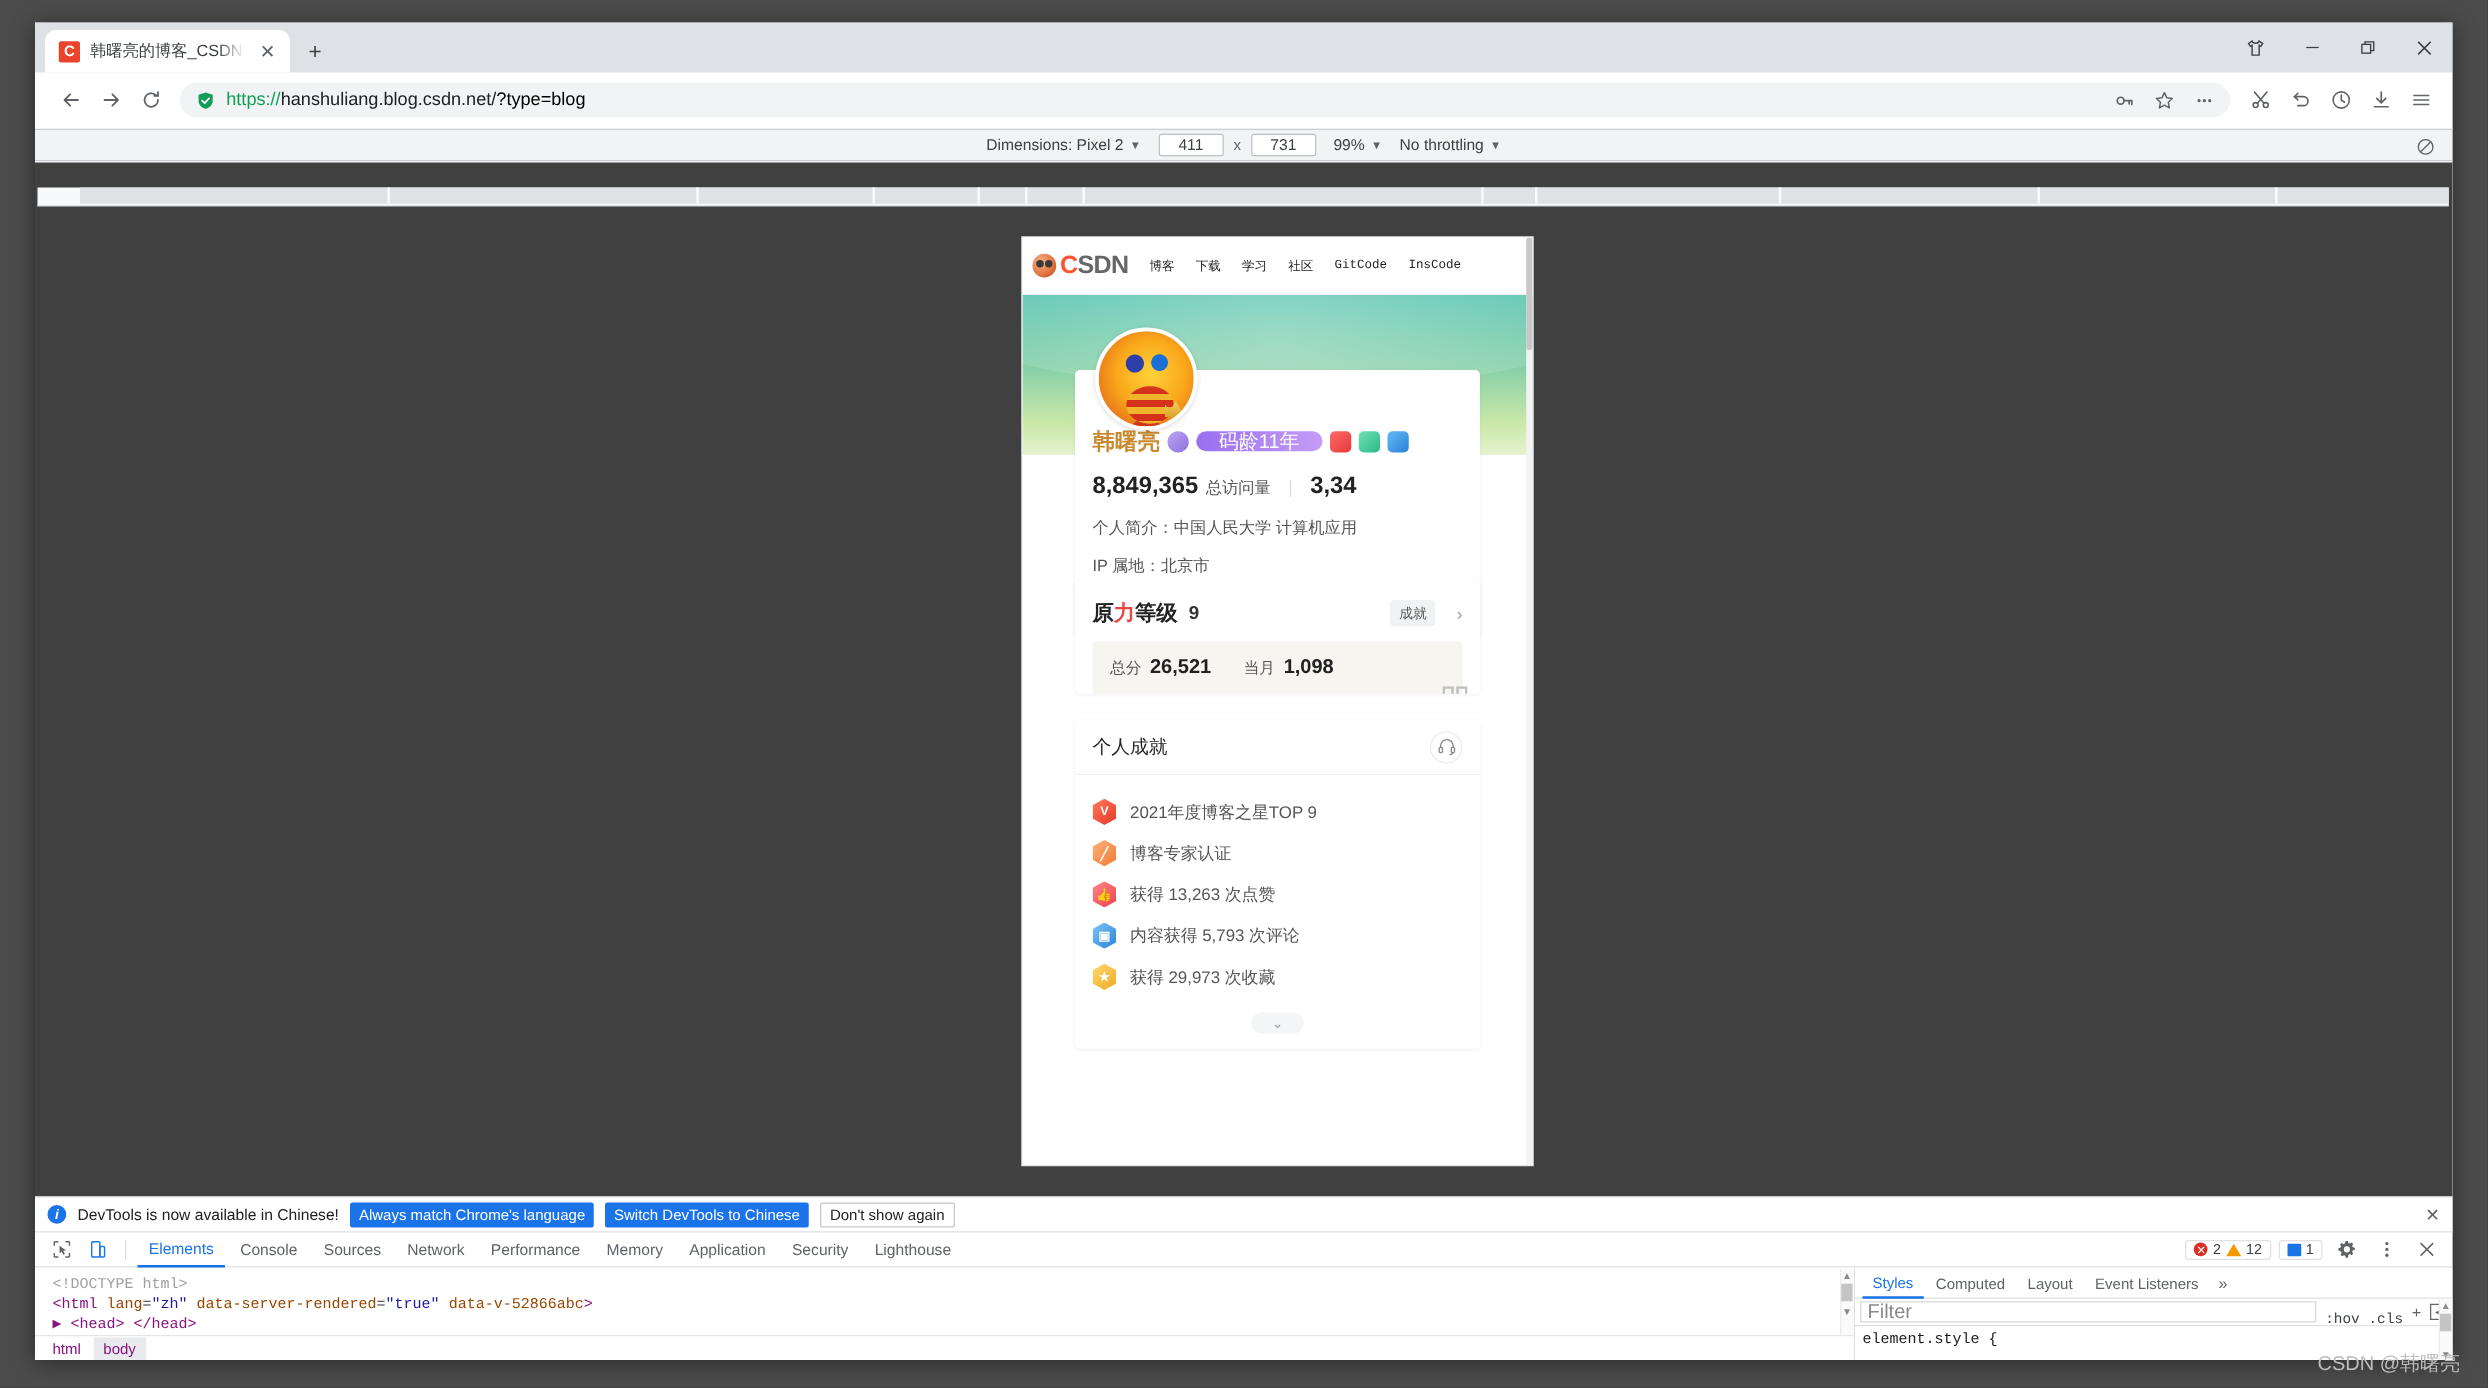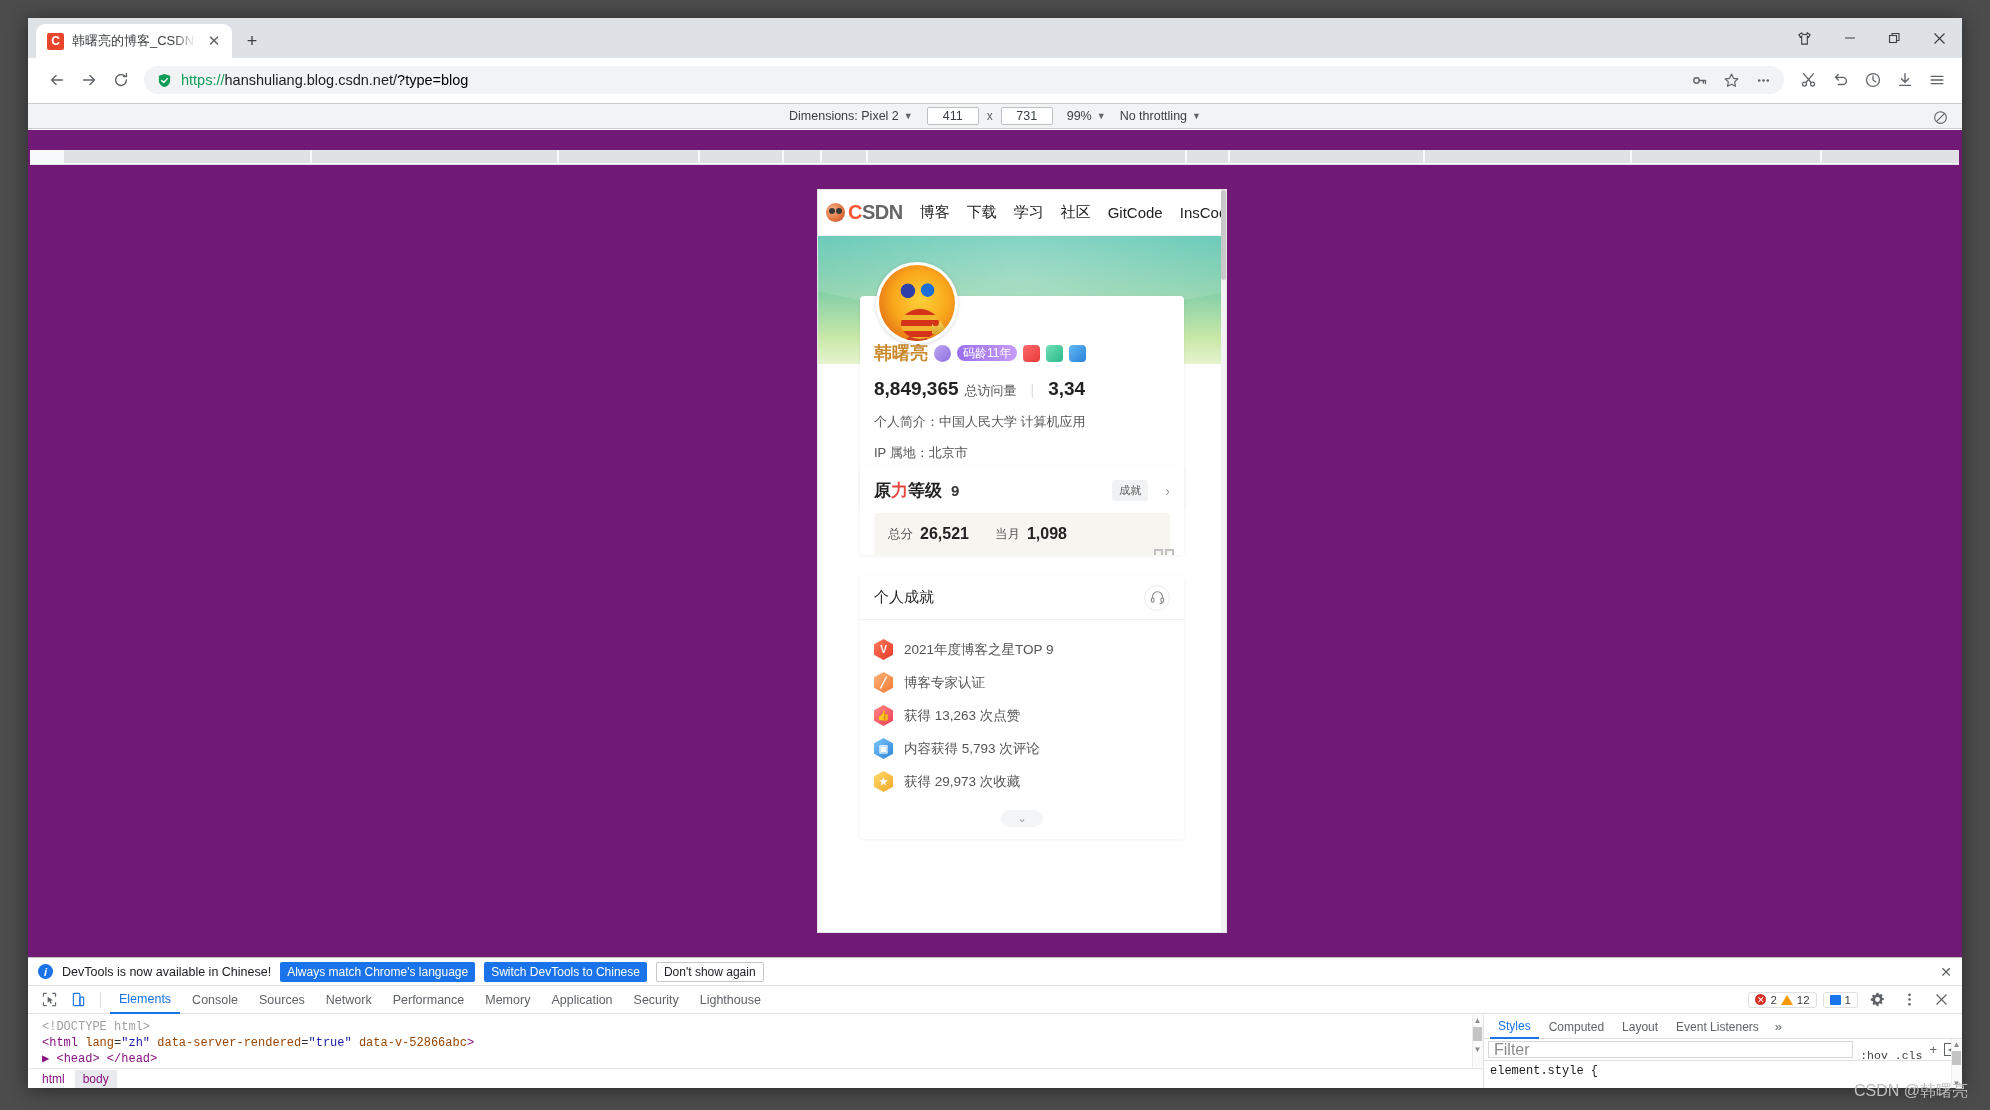--- a/index.html
+++ b/index.html
@@ -159,21 +159,21 @@
     display: flex; align-items: center;
     color: #5f6368;
   }
 
   
   .viewport-wrap {
     position: absolute;
     left: 0; top: 112px;
     width: 1934px;
     height: 827px;
-    background: #701a75;
+    background: #404040;
     overflow: hidden;
   }
   .ruler {
     position: absolute;
     left: 2px; top: 20px;
     width: 1929px; height: 15px;
     background: #f8f9fa;
     border-bottom: 1px solid #e0e2e5;
   }
   .ruler-fill {
@@ -242,21 +242,21 @@
   }
   .monkey::before { left: 3px; }
   .monkey::after { right: 3px; }
   .logo-text {
     font-size: 20px;
     font-weight: bold;
     letter-spacing: -0.5px;
     color: #666;
   }
   .logo-text .c { color: #fc5531; }
-  .nav-item { font-size: 15px; color: #222; flex: 0 0 auto; }
+  .nav-item { font-size: 10px; color: #222; flex: 0 0 auto; font-family: Liberation Mono, monospace; }
 
   
   .banner {
     height: 128px;
     background: linear-gradient(180deg, #5ac5b2 0%, #86d0a8 45%, #c9e8a8 80%, #e6f3cf 100%);
     position: relative;
     overflow: hidden;
   }
   .banner::after {
     content: "";
@@ -318,23 +318,23 @@
     width: 17px; height: 17px;
     border-radius: 50%;
     background: linear-gradient(135deg, #bca6ef, #8e6fe0);
     flex: 0 0 auto;
   }
   .badge-pill {
     height: 16px;
     border-radius: 8px;
     background: linear-gradient(90deg, #9a6ef0, #c59cf6);
     color: #fff;
-    font-size: 12px;
+    font-size: 16px;
     display: flex; align-items: center;
-    padding: 0 6px;
+    padding: 0 18px;
     flex: 0 0 auto;
   }
   .mini-icon {
     width: 17px; height: 17px;
     border-radius: 4px;
     flex: 0 0 auto;
   }
   .mi-red { background: linear-gradient(135deg, #ff6a6a, #e53a3a); }
   .mi-green { background: linear-gradient(135deg, #6fe0b6, #2ab98a); }
   .mi-blue { background: linear-gradient(135deg, #62b9f5, #2a82d8); }

